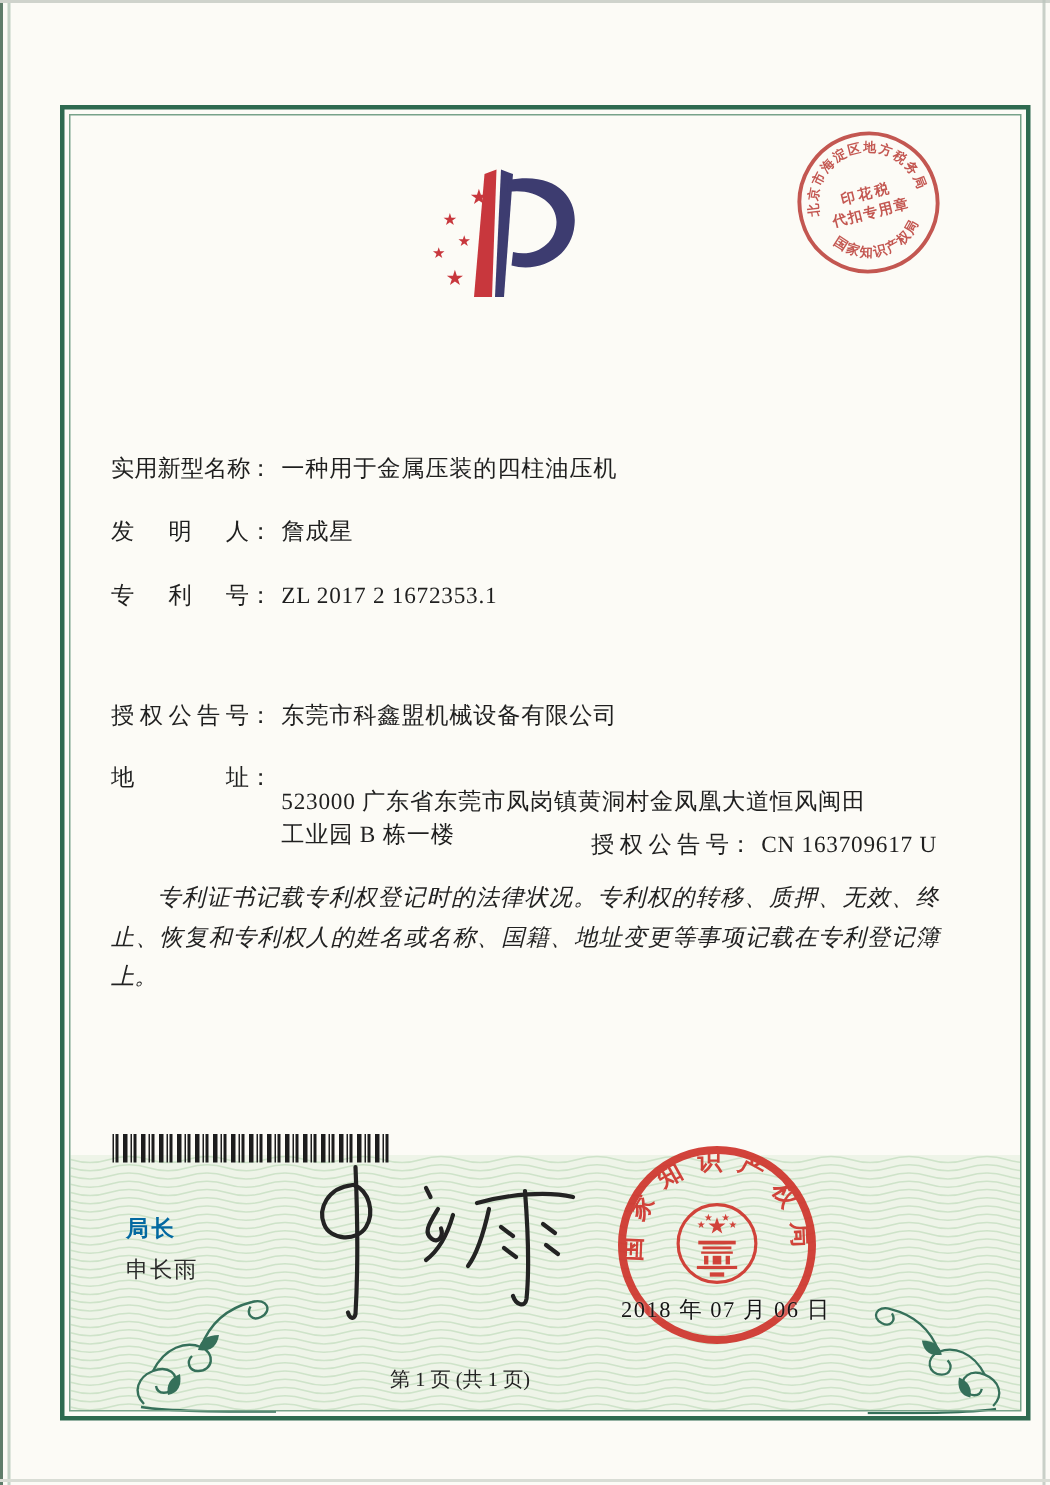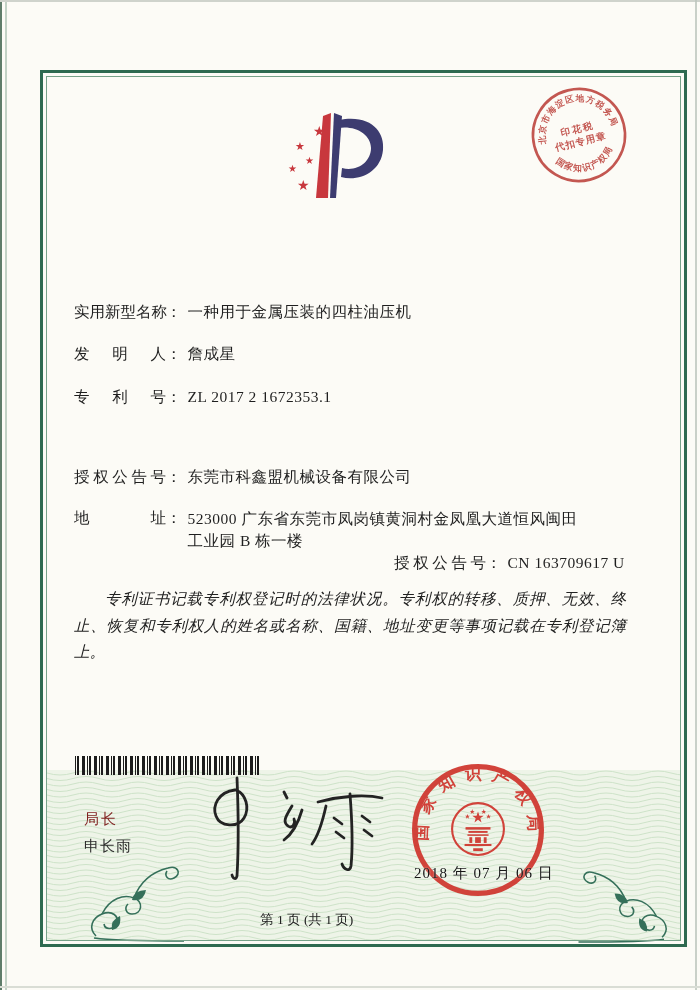--- a/index.html
+++ b/index.html
@@ -28,31 +28,31 @@
             transform:rotate(-14deg);opacity:.92;}
   .taxstamp text,.taxstamp textPath{fill:#bf4a44;font-family:"Liberation Serif",serif;font-weight:bold;}
   
   .title{position:absolute;left:140px;top:210px;width:410px;text-align:center;
          font-size:35px;font-weight:700;letter-spacing:7px;color:#272727;z-index:2;}
   
   .row{position:absolute;left:74px;font-size:15.5px;white-space:nowrap;z-index:2;}
   .flabel{display:inline-block;width:92px;text-align:justify;text-align-last:justify;}
   .fcolon{display:inline-block;margin-right:6px;}
   .fvalue{letter-spacing:.5px;}
-  .fvalue.addr{display:inline-block;width:480px;white-space:pre-line;vertical-align:top;line-height:22px;}
+  .fvalue.addr{display:inline-block;width:480px;white-space:pre-line;vertical-align:top;line-height:22px;margin-top:16px;}
   .pair2{position:absolute;left:320px;top:0;white-space:nowrap;}
   
   .paras{position:absolute;left:74px;top:586px;width:552px;z-index:2;
          font-size:15.5px;line-height:26.5px;text-align:justify;color:#222;font-style:italic;}
   .paras p{margin:0;text-indent:2em;}
   
   .barcode{position:absolute;left:75px;top:756px;width:185px;height:19px;z-index:2;}
   
   .sigtitle{position:absolute;left:84px;top:810px;font-size:15px;z-index:2;
-            font-family:"Liberation Sans",sans-serif;color:#7f1d1d;letter-spacing:2px;}
+            font-family:"Liberation Sans",sans-serif;color:#0369a1;letter-spacing:2px;font-weight:bold;}
   .signame{position:absolute;left:84px;top:837px;font-size:15px;z-index:2;
            font-family:"Liberation Sans",sans-serif;color:#2b2b2b;letter-spacing:1px;}
   .sig-svg{position:absolute;left:180px;top:772px;z-index:2;}
   
   .seal{position:absolute;left:406px;top:758px;width:144px;height:144px;z-index:2;opacity:.92;}
   .seal text,.seal textPath{fill:#cf342c;font-family:"Liberation Serif",serif;font-weight:bold;}
   .sealdate{position:absolute;left:414px;top:864px;width:170px;font-size:15px;color:#161616;
             letter-spacing:1px;z-index:3;text-shadow:0 0 2px #ffffffcc;}
   
   .flourish{position:absolute;z-index:2;}

